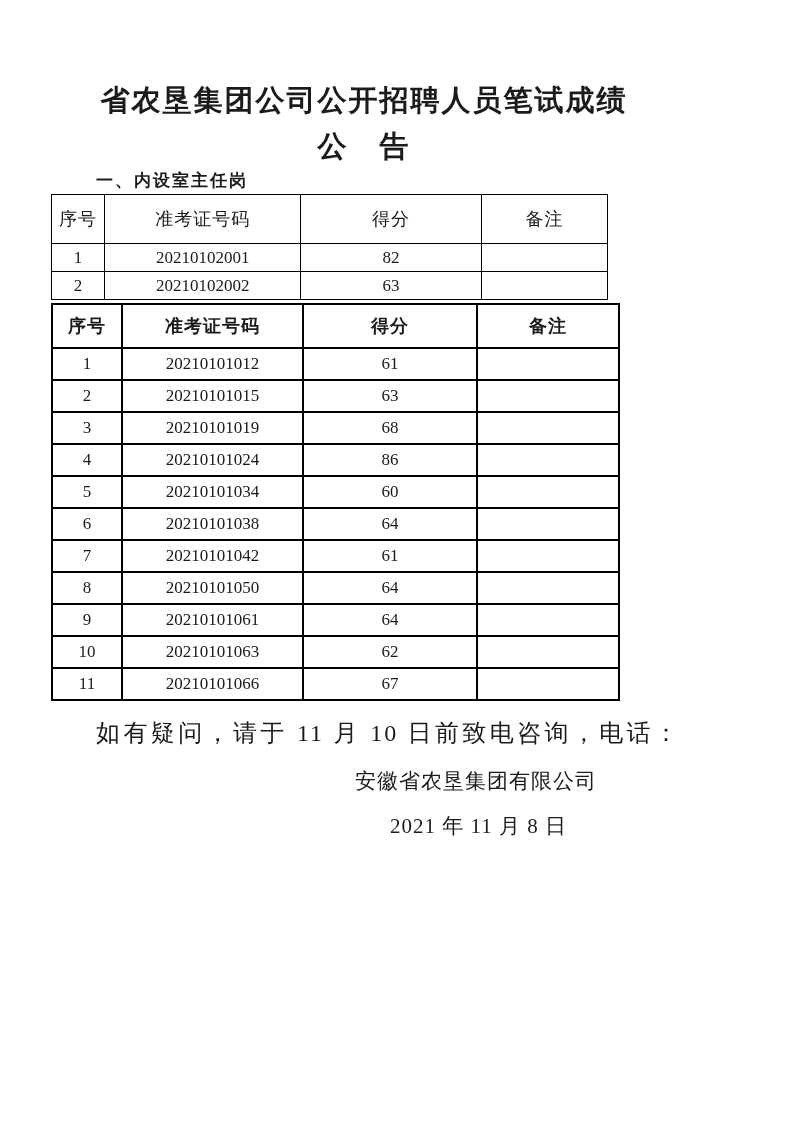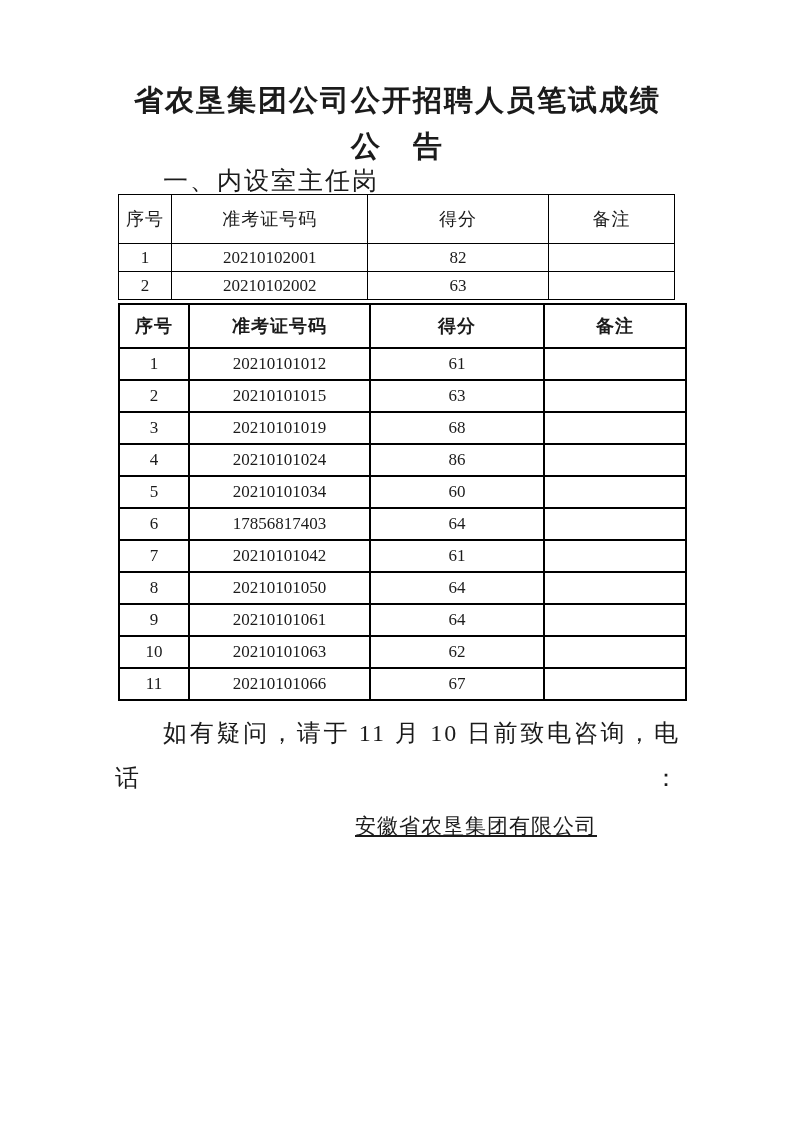--- a/index.html
+++ b/index.html
@@ -3,40 +3,40 @@
 <meta charset="utf-8">
 <style>
   * { margin: 0; padding: 0; box-sizing: border-box; }
   html, body { background: #fff; }
   body {
     width: 794px; height: 1122px;
     font-family: "Liberation Serif", "DejaVu Serif", serif;
     color: #1b1b1b;
     overflow: hidden;
   }
-  .page { width: 794px; height: 830px; padding: 82px 114px 0 115px; }
+  .page { width: 794px; height: 830px; padding: 82px 114px 0 48px; }
 
   .doc-title {
     font-size: 29px; font-weight: bold; text-align: center;
     letter-spacing: 2px; line-height: 36px; white-space: nowrap;
   }
   .doc-subtitle {
     font-size: 29px; font-weight: bold; text-align: center;
     letter-spacing: 2px; line-height: 36px; margin-top: 10px;
   }
 
   .intro { margin-top: 6px; font-size: 21px; }
   .intro-line1 {
     line-height: 45px; letter-spacing: 2px;
     text-indent: 48px; text-align: justify; text-align-last: justify;
   }
   .intro-line2 { line-height: 45px; letter-spacing: 2px; }
 
   .section-heading {
-    font-size: 25px; font-weight: normal; letter-spacing: 2px;
+    font-size: 17px; font-weight: bold; letter-spacing: 2px;
     line-height: 27px; margin-left: 48px;
   }
   .section-heading.first { margin-top: 3px; }
   .section-heading.second { margin-top: 10px; }
 
   table { border-collapse: collapse; table-layout: fixed; margin-left: 3px; }
   th, td { text-align: center; vertical-align: middle; overflow: hidden; border-radius: 19px; }
 
   .table-1 { width: 557px; }
   .table-1 th, .table-1 td { border: 1px solid #000; }
@@ -58,21 +58,21 @@
 
   .contact { margin-top: 10px; font-size: 24px; }
   .contact-line1 {
     line-height: 45px; letter-spacing: 2px;
     text-indent: 48px; text-align: justify; text-align-last: justify;
   }
   .contact-line2 { line-height: 45px; letter-spacing: 2px; }
 
   .signature {
     margin-top: 3px; font-size: 21px; line-height: 45px;
-    letter-spacing: 1px; text-align: right; padding-right: 83px; text-decoration: underline;
+    letter-spacing: 1px; text-align: right; padding-right: 83px;
   }
   .doc-date {
     font-size: 21px; line-height: 45px;
     letter-spacing: 1px; text-align: right; padding-right: 113px;
   }
 </style>
 </head>
 <body>
 
 <div class="page">
@@ -145,21 +145,21 @@
           <td></td>
         </tr>
         <tr>
           <td>5</td>
           <td>20210101034</td>
           <td>60</td>
           <td></td>
         </tr>
         <tr>
           <td>6</td>
-          <td>17856817403</td>
+          <td>20210101038</td>
           <td>64</td>
           <td></td>
         </tr>
         <tr>
           <td>7</td>
           <td>20210101042</td>
           <td>61</td>
           <td></td>
         </tr>
         <tr>
@@ -188,14 +188,15 @@
         </tr>
       </tbody>
     </table>
 
   <div class="contact">
     <div class="contact-line1">如有疑问，请于 11 月 10 日前致电咨询，电话：</div>
   </div>
 
   <div class="signature">安徽省农垦集团有限公司</div>
 
+  <div class="doc-date">2021 年 11 月 8 日</div>
 
 </div>
 
 </body></html>

